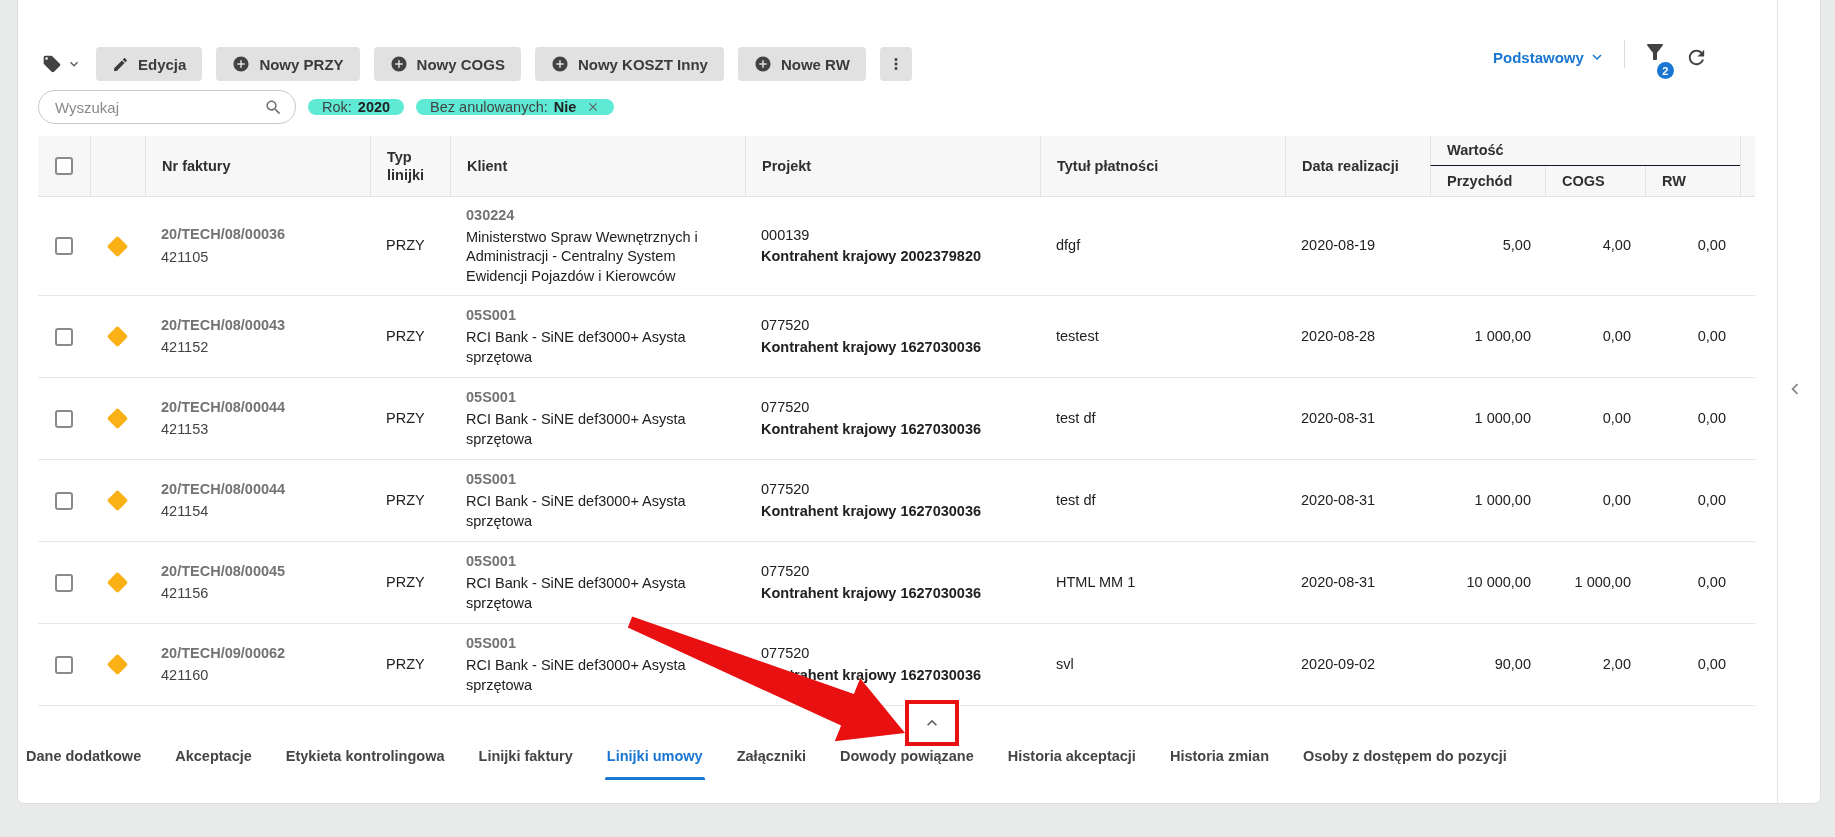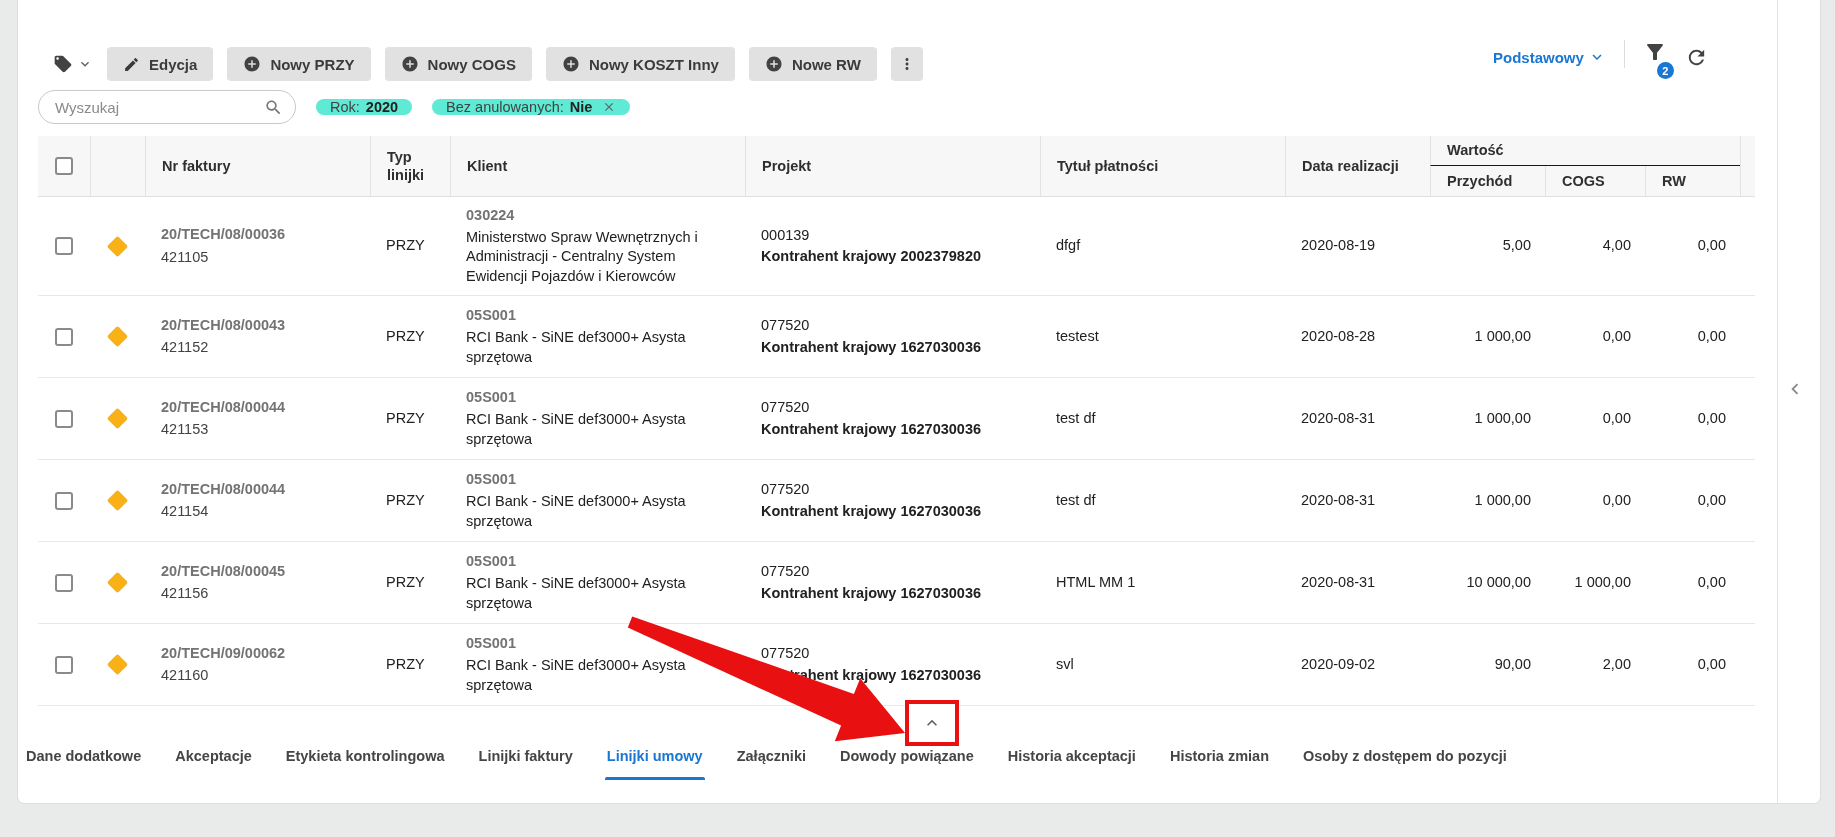--- a/index.html
+++ b/index.html
@@ -3,36 +3,36 @@
 <meta charset="utf-8">
 <style>
   * { box-sizing: border-box; margin: 0; padding: 0; }
   html,body { background:#e9eaea; font-family:"Liberation Sans", sans-serif; }
   .page { position:relative; width:1835px; height:837px; overflow:hidden; background:#e9eaea; }
   .card { position:absolute; left:18px; top:0; width:1802px; height:803px; background:#fff;
           border-radius:0 0 6px 6px; box-shadow:0 0 0 1px rgba(0,0,0,0.05); }
   .main-divider { position:absolute; left:1759px; top:0; width:1px; height:803px; background:#e3e3e3; }
 
   
-  .toolbar { position:absolute; left:35px; top:40px; height:48px; display:flex; align-items:center; gap:14px; }
+  .toolbar { position:absolute; left:24px; top:40px; height:48px; display:flex; align-items:center; gap:14px; }
   .icon { display:inline-flex; align-items:center; justify-content:center; }
   .icon svg { display:block; }
   .tag-group { display:flex; align-items:center; gap:4px; cursor:pointer; }
   .btn { display:flex; align-items:center; gap:9px; height:34px; padding:0 16px; background:#e1e1e1;
          border:none; border-radius:4px; font-family:inherit; font-size:15px; font-weight:600; color:#3b3b3b; cursor:pointer; white-space:nowrap; }
   .btn-sq { width:32px; padding:0; justify-content:center; }
   .top-right { position:absolute; left:1475px; top:40px; height:34px; display:flex; gap:18px; }
   .view-sel { display:flex; align-items:center; gap:4px; color:#1976d2; font-size:15px; font-weight:600; cursor:pointer; }
   .vdiv { width:1px; height:28px; background:#dcdcdc; }
   .filter-wrap { position:relative; cursor:pointer; }
   .filter-badge { position:absolute; right:-7px; bottom:-5px; width:17px; height:17px; border-radius:50%;
                   background:#1976d2; color:#fff; font-size:11px; font-weight:700; display:flex; align-items:center; justify-content:center; }
 
   
-  .search-row { position:absolute; left:20px; top:90px; display:flex; align-items:center; gap:20px; }
+  .search-row { position:absolute; left:20px; top:90px; display:flex; align-items:center; gap:12px; }
   .search-box { width:258px; height:34px; border:1px solid #c9c9c9; border-radius:17px; display:flex; align-items:center; padding:0 12px 0 16px; background:#fff; }
   .search-box input { border:none; outline:none; flex:1; font-family:inherit; font-size:15px; color:#333; background:transparent; }
   .search-box input::placeholder { color:#8a8a8a; }
   .chip { height:16px; background:#5eead4; border-radius:16px; display:flex; align-items:center; gap:6px; padding:0 14px; font-size:14.5px; color:#424242; white-space:nowrap; }
   .chip b { color:#212121; }
   .chip .chip-close { cursor:pointer; margin-left:4px; color:#5f6368; }
 
   
   .table { position:absolute; left:20px; top:136px; width:1717px; }
   .tgrid { display:grid; grid-template-columns:52px 55px 225px 80px 295px 295px 245px 145px 115px 100px 95px 1fr; }

